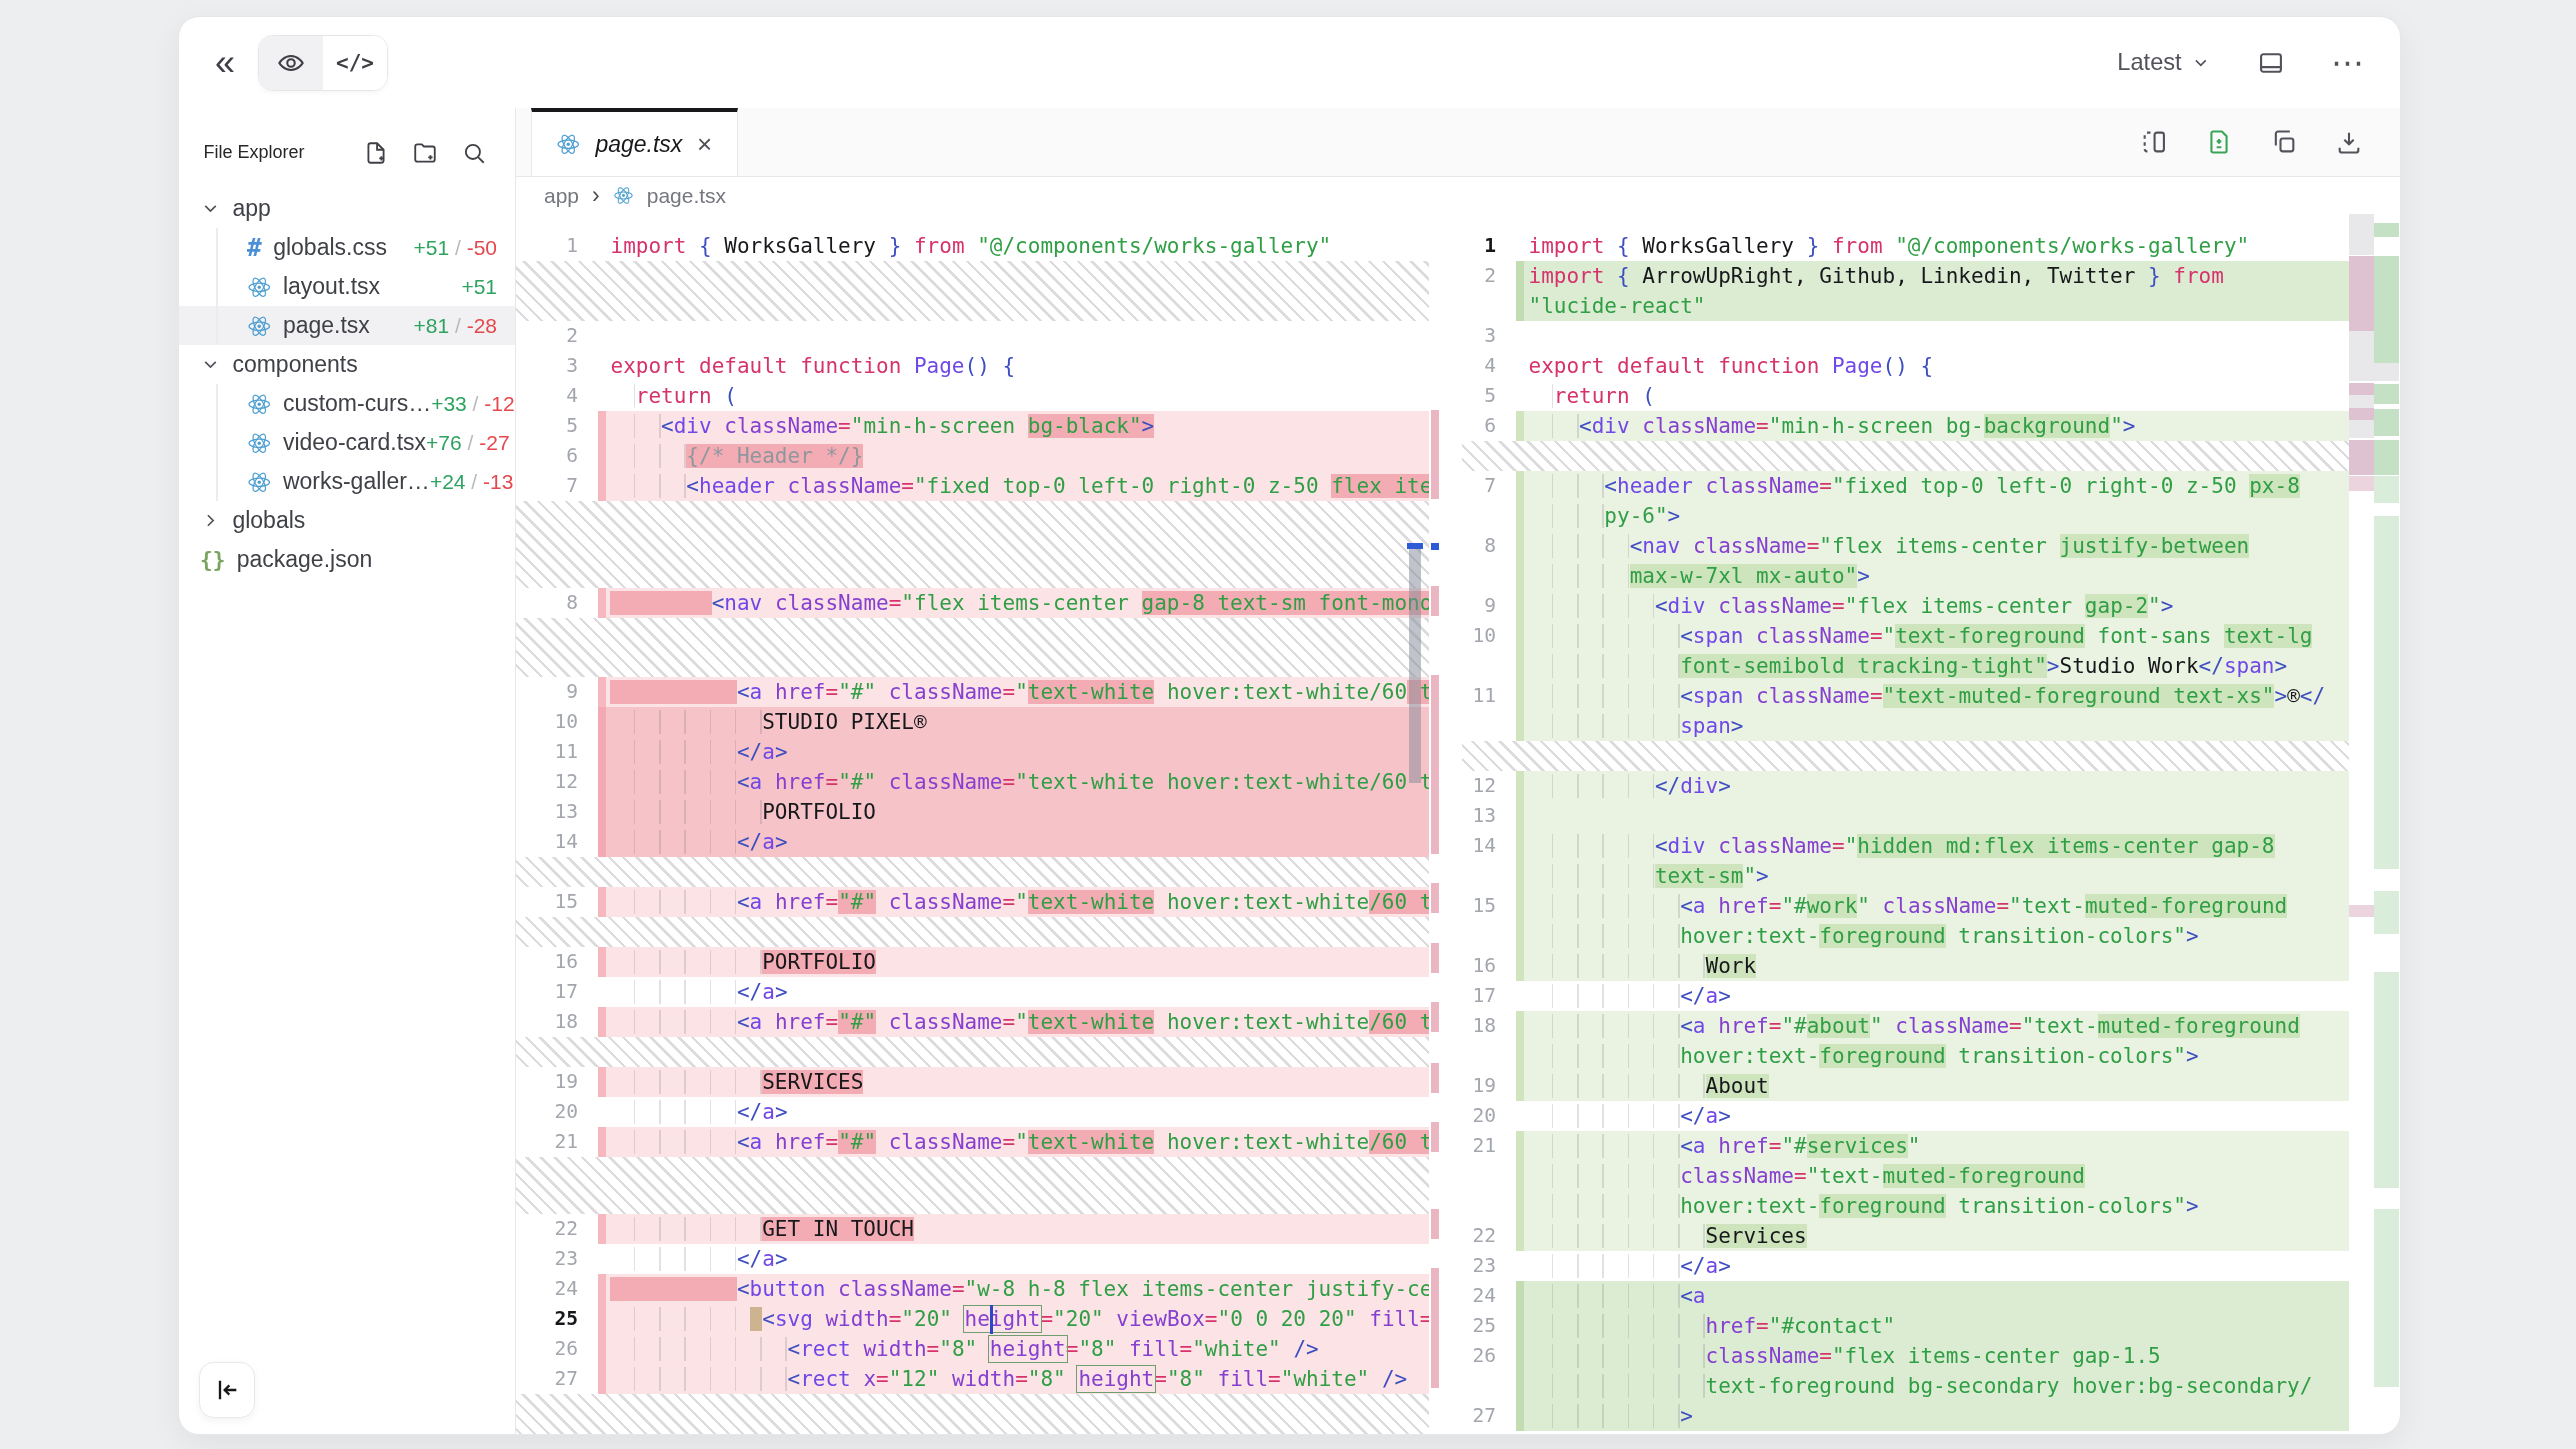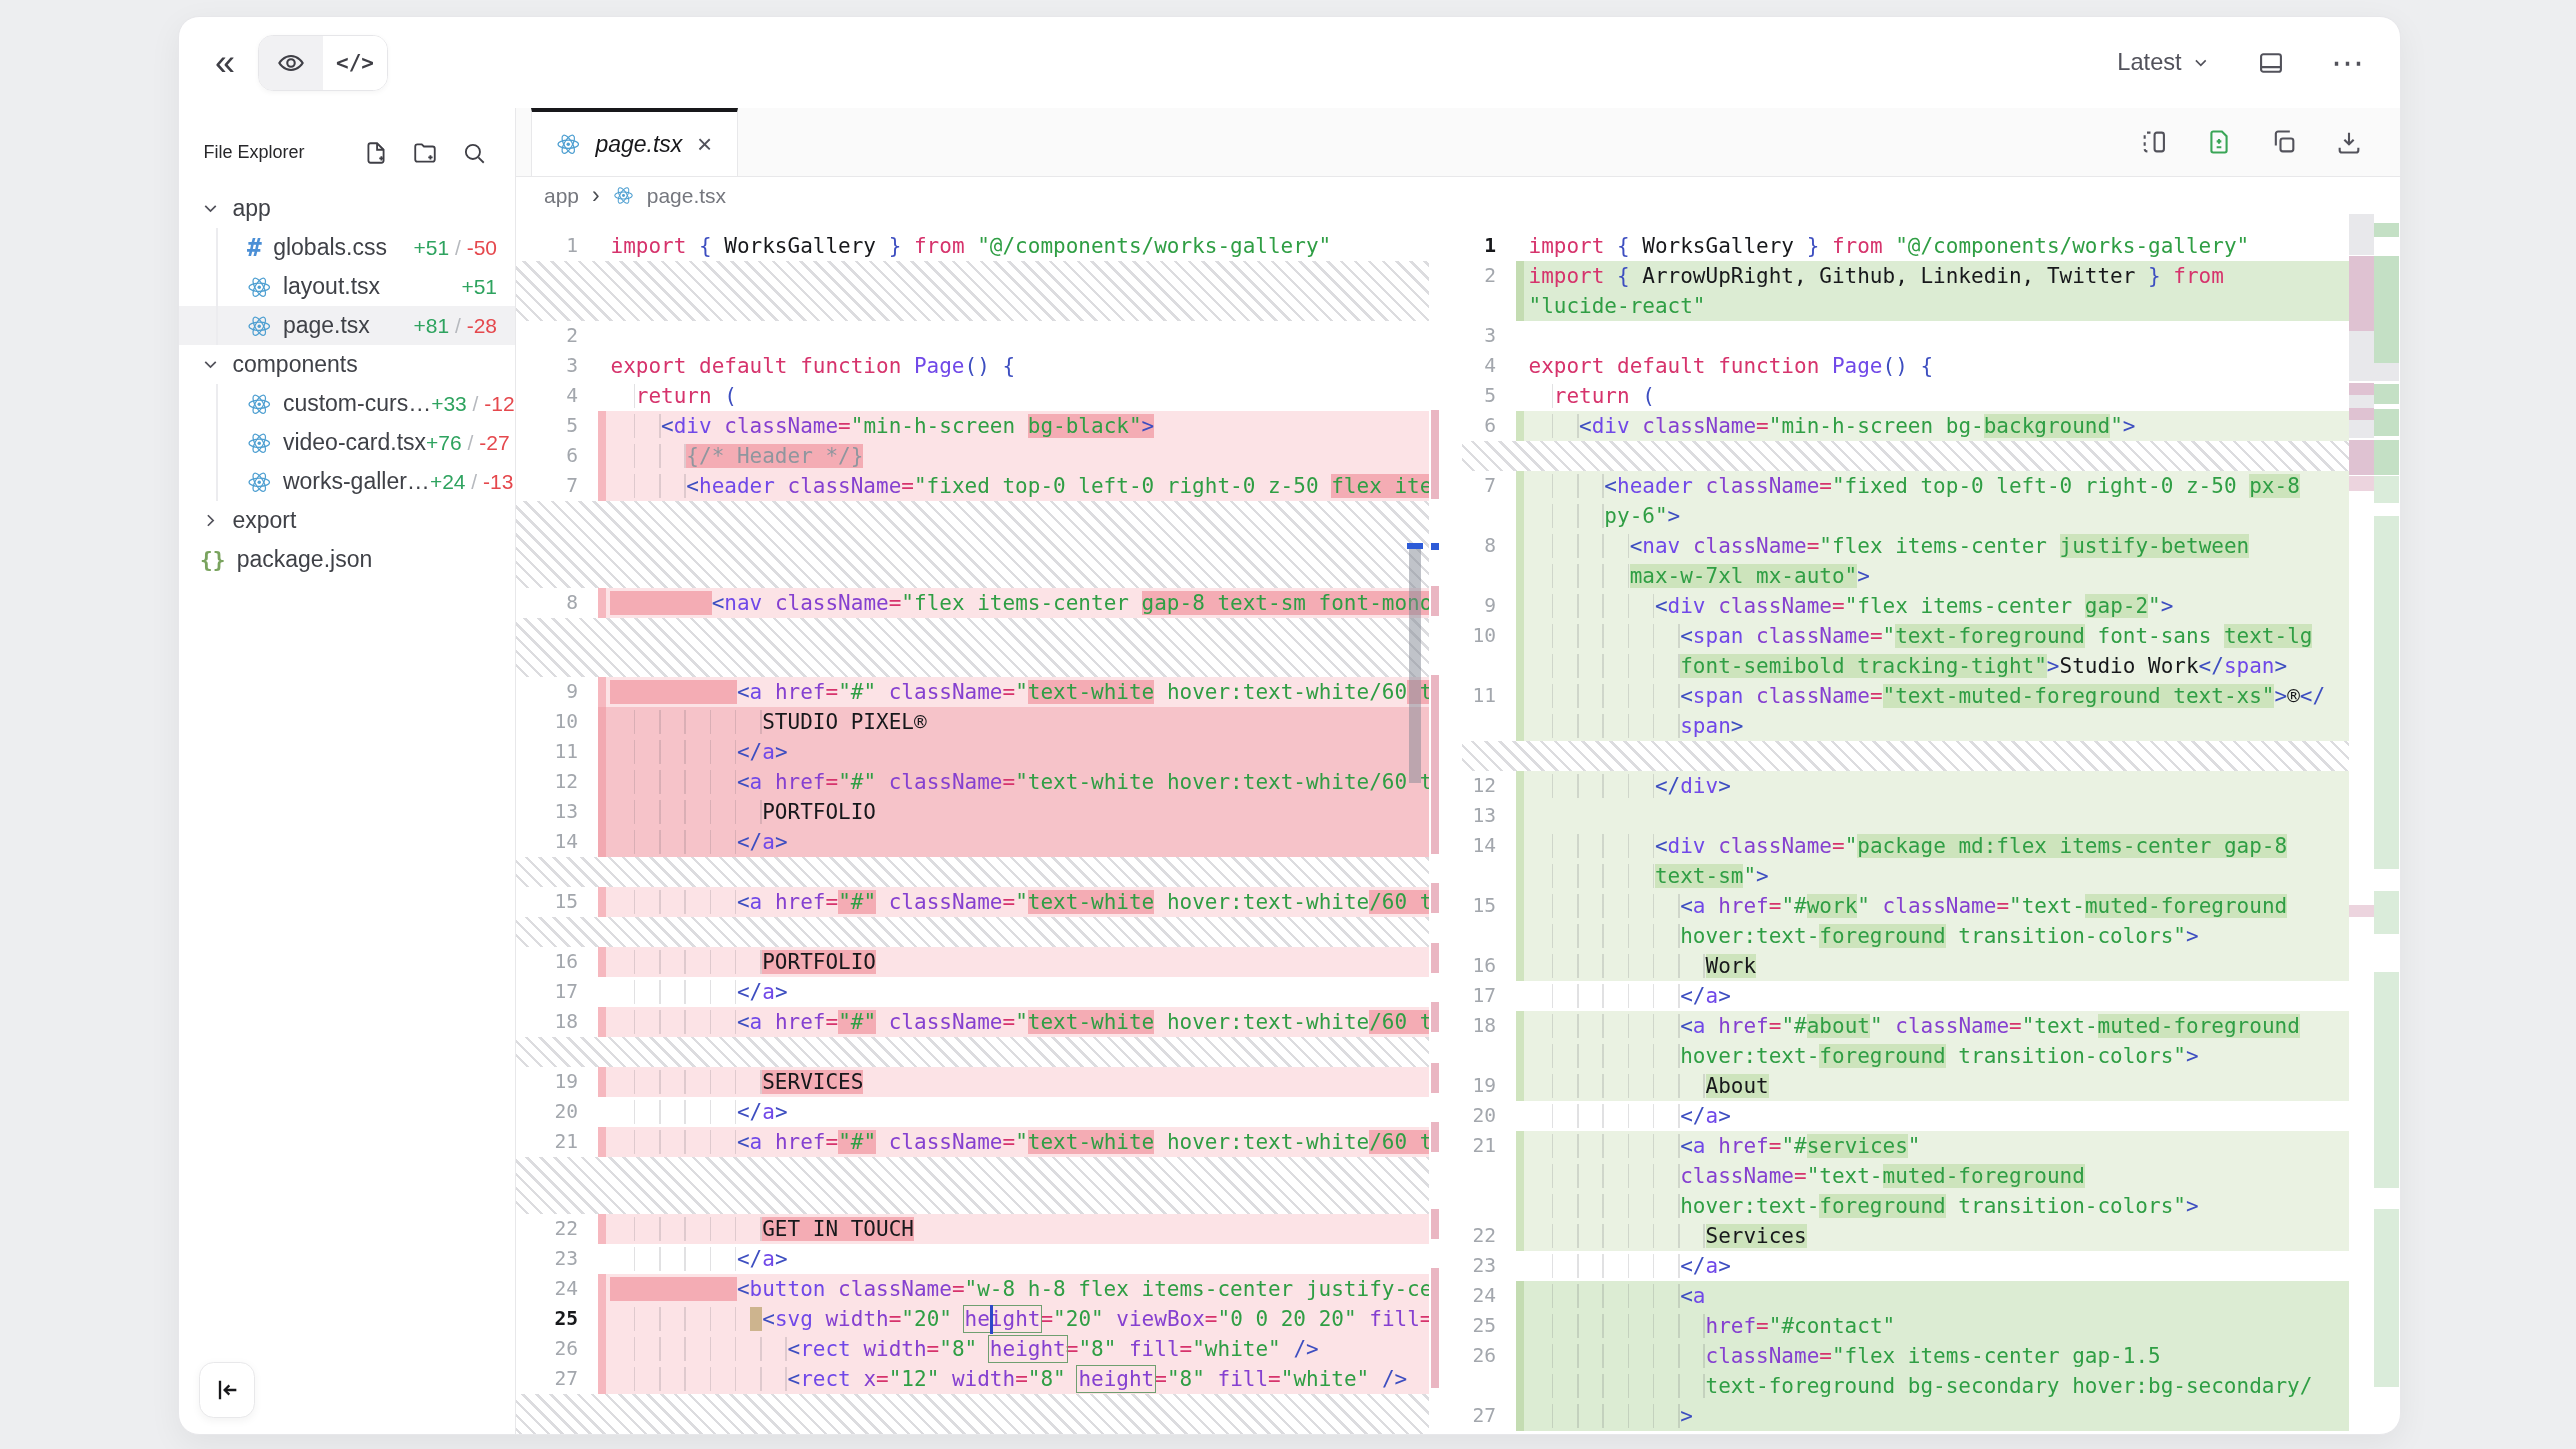--- a/index.html
+++ b/index.html
@@ -237,21 +237,21 @@
             </span>
             <span class="lbl">works-galler…</span>
             <span class="counts"><span class="plus">+24</span><span class="slash"> / </span><span class="minus">-13</span></span>
           </div>
           <div class="trow d0">
             <span>
               <svg width="21" height="21" viewBox="0 0 24 24" fill="none" stroke="#52525b" stroke-width="2">
                 <path d="M9 6l6 6-6 6"></path>
               </svg>
             </span>
-            <span class="lbl">export</span>
+            <span class="lbl">globals</span>
           </div>
           <div class="trow d0">
             <span><span style="color:#79a35e;font:bold 21px 'DejaVu Sans Mono',monospace">{}</span></span>
             <span class="lbl">package.json</span>
           </div>
         </div>
       <div class="collapse-btn">
         <span>
           <svg width="28" height="28" viewBox="0 0 24 24" fill="none" stroke="#18181b" stroke-width="2">
               <path d="M6 4v16"></path>
@@ -529,21 +529,21 @@
               <div class="crow add">
                 <div class="num">12</div>
                 <div class="code"><span class="ind">          </span><span class="p">&lt;/</span><span class="t">div</span><span class="p">&gt;</span></div>
               </div>
               <div class="crow add">
                 <div class="num">13</div>
                 <div class="code"></div>
               </div>
               <div class="crow add">
                 <div class="num">14</div>
-                <div class="code"><span class="ind">          </span><span class="p">&lt;</span><span class="t">div</span><span> </span><span class="a">className</span><span class="e">=</span><span class="s">"</span><span class="s h">package md:flex</span><span class="s h"> items-center gap-8</span></div>
+                <div class="code"><span class="ind">          </span><span class="p">&lt;</span><span class="t">div</span><span> </span><span class="a">className</span><span class="e">=</span><span class="s">"</span><span class="s h">hidden md:flex</span><span class="s h"> items-center gap-8</span></div>
               </div>
               <div class="crow add">
                 <div class="num"></div>
                 <div class="code"><span class="ind">          </span><span class="s h">text-sm</span><span class="s">"</span><span class="p">&gt;</span></div>
               </div>
               <div class="crow add">
                 <div class="num">15</div>
                 <div class="code"><span class="ind">            </span><span class="p">&lt;</span><span class="t">a</span><span> </span><span class="a">href</span><span class="e">=</span><span class="s">"#</span><span class="s h">work</span><span class="s">"</span><span> </span><span class="a">className</span><span class="e">=</span><span class="s">"text-</span><span class="s h">muted-foreground</span></div>
               </div>
               <div class="crow add">

